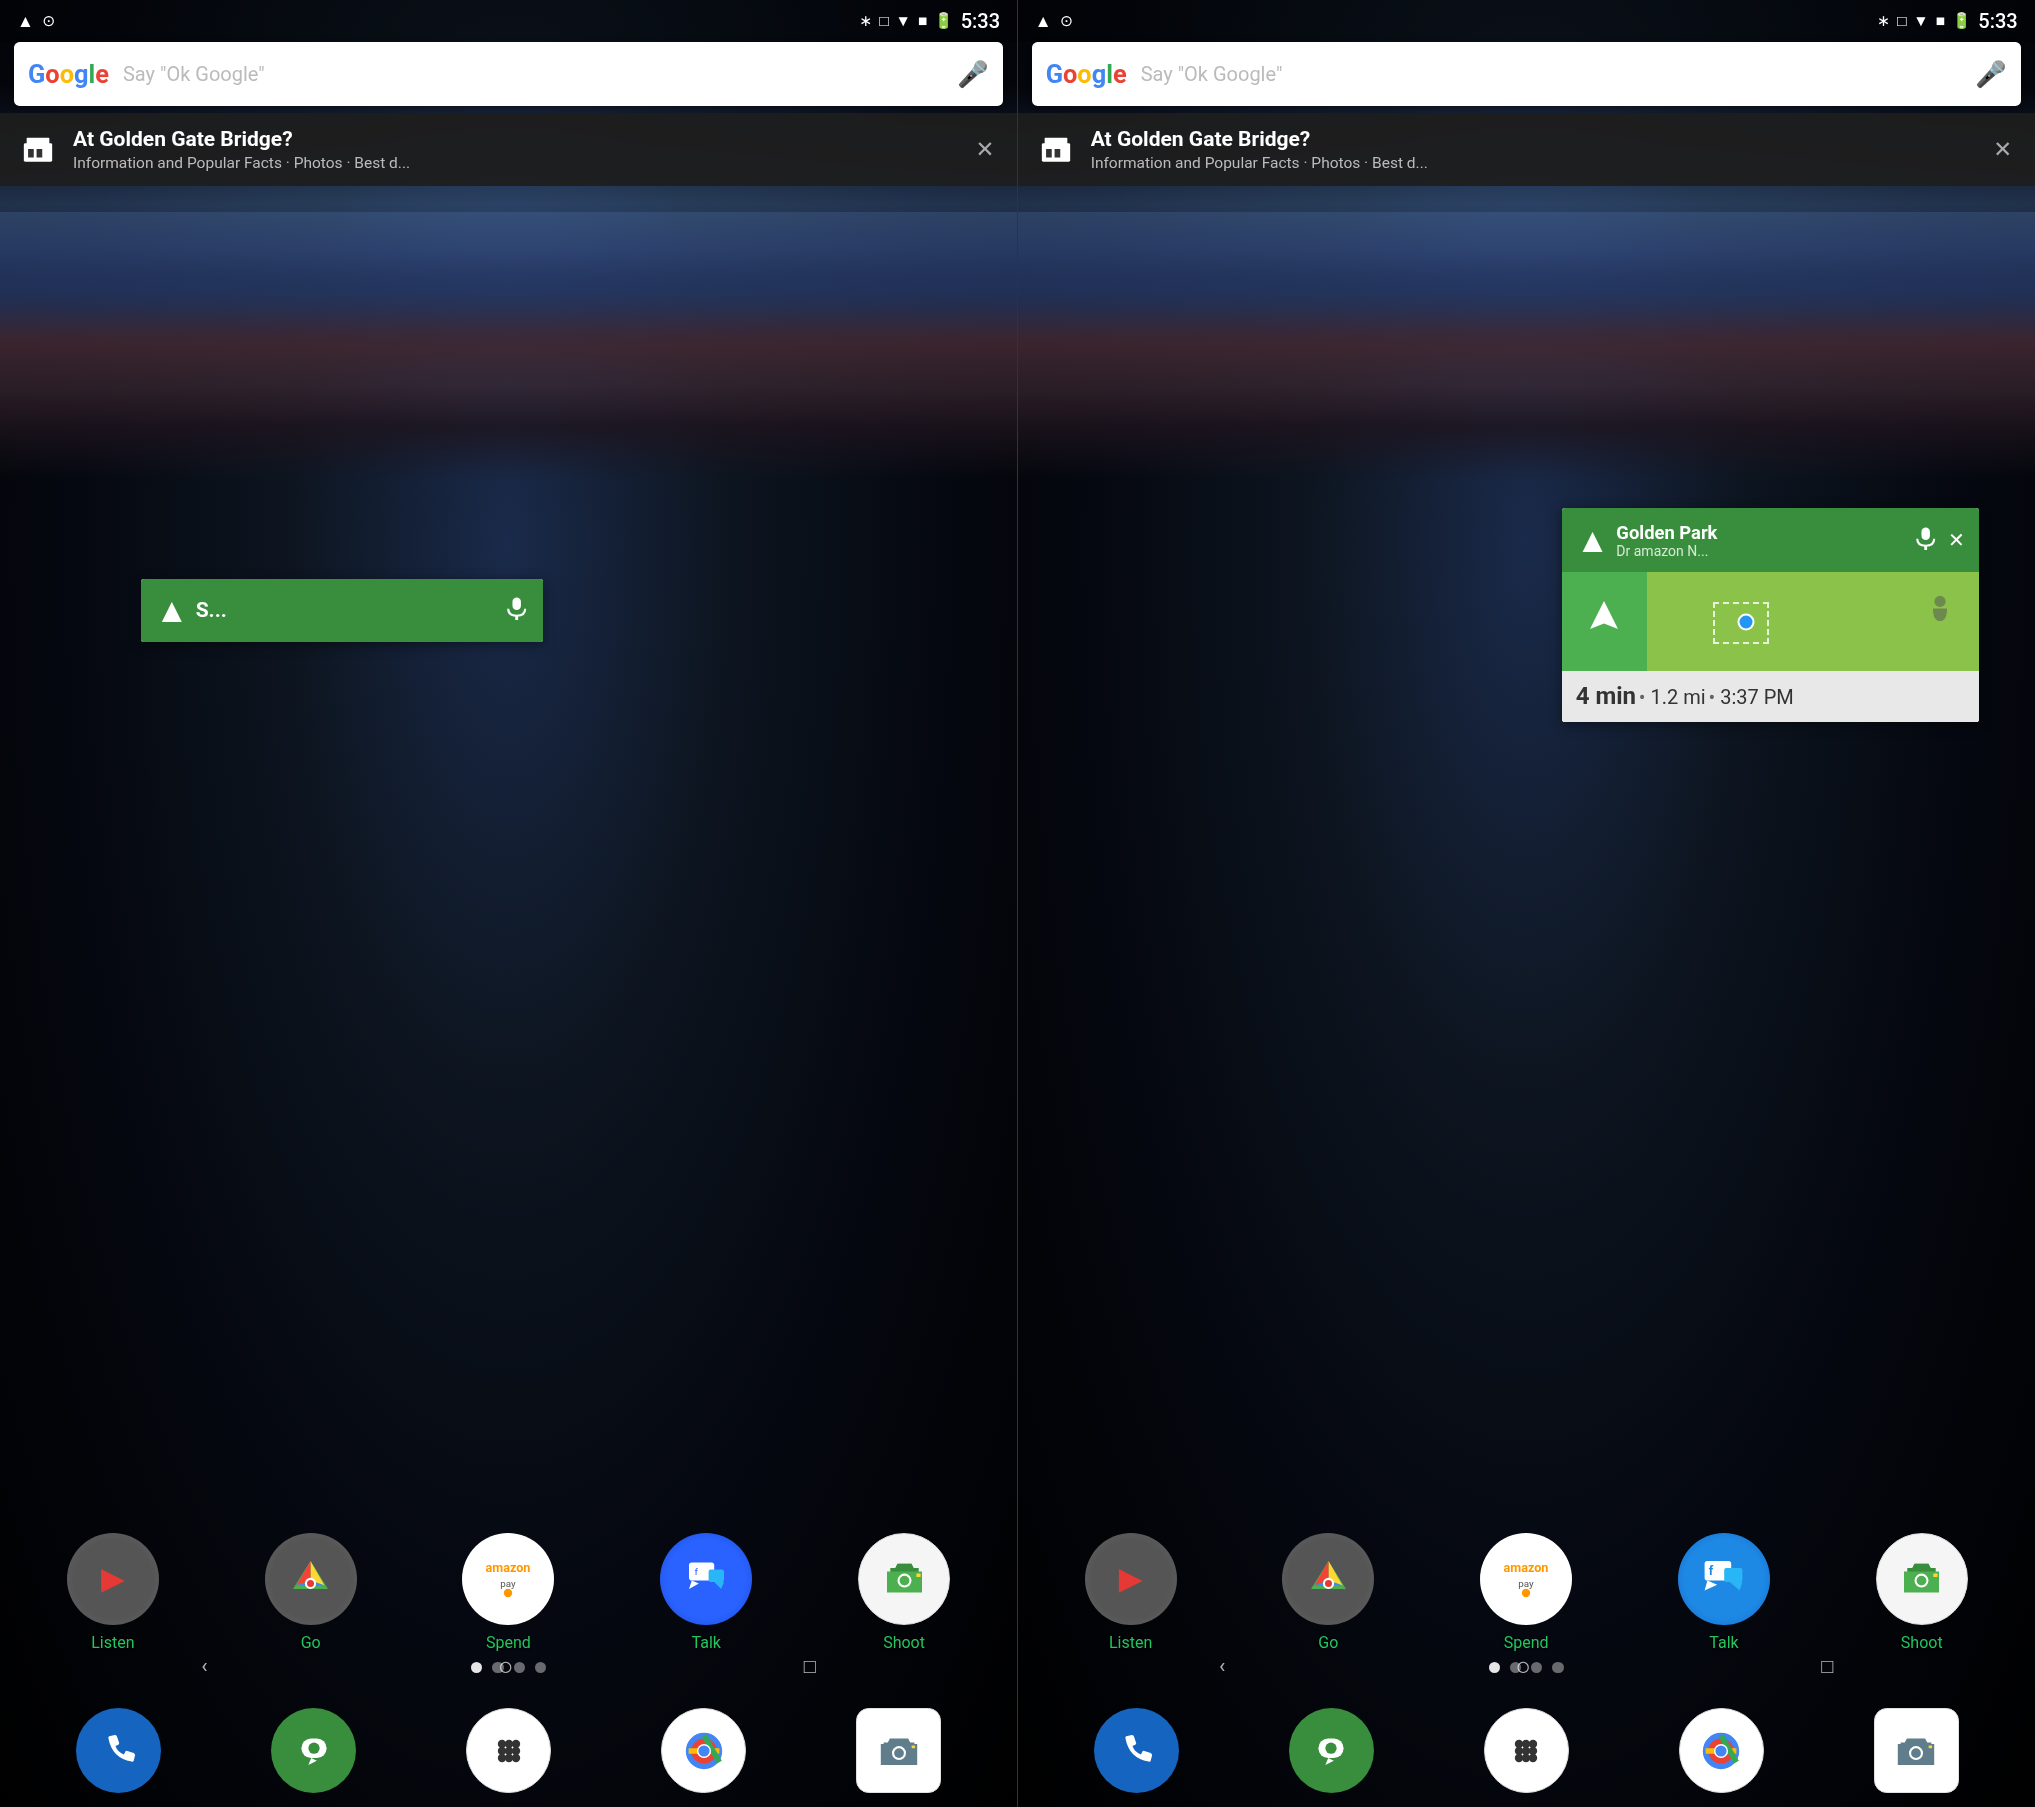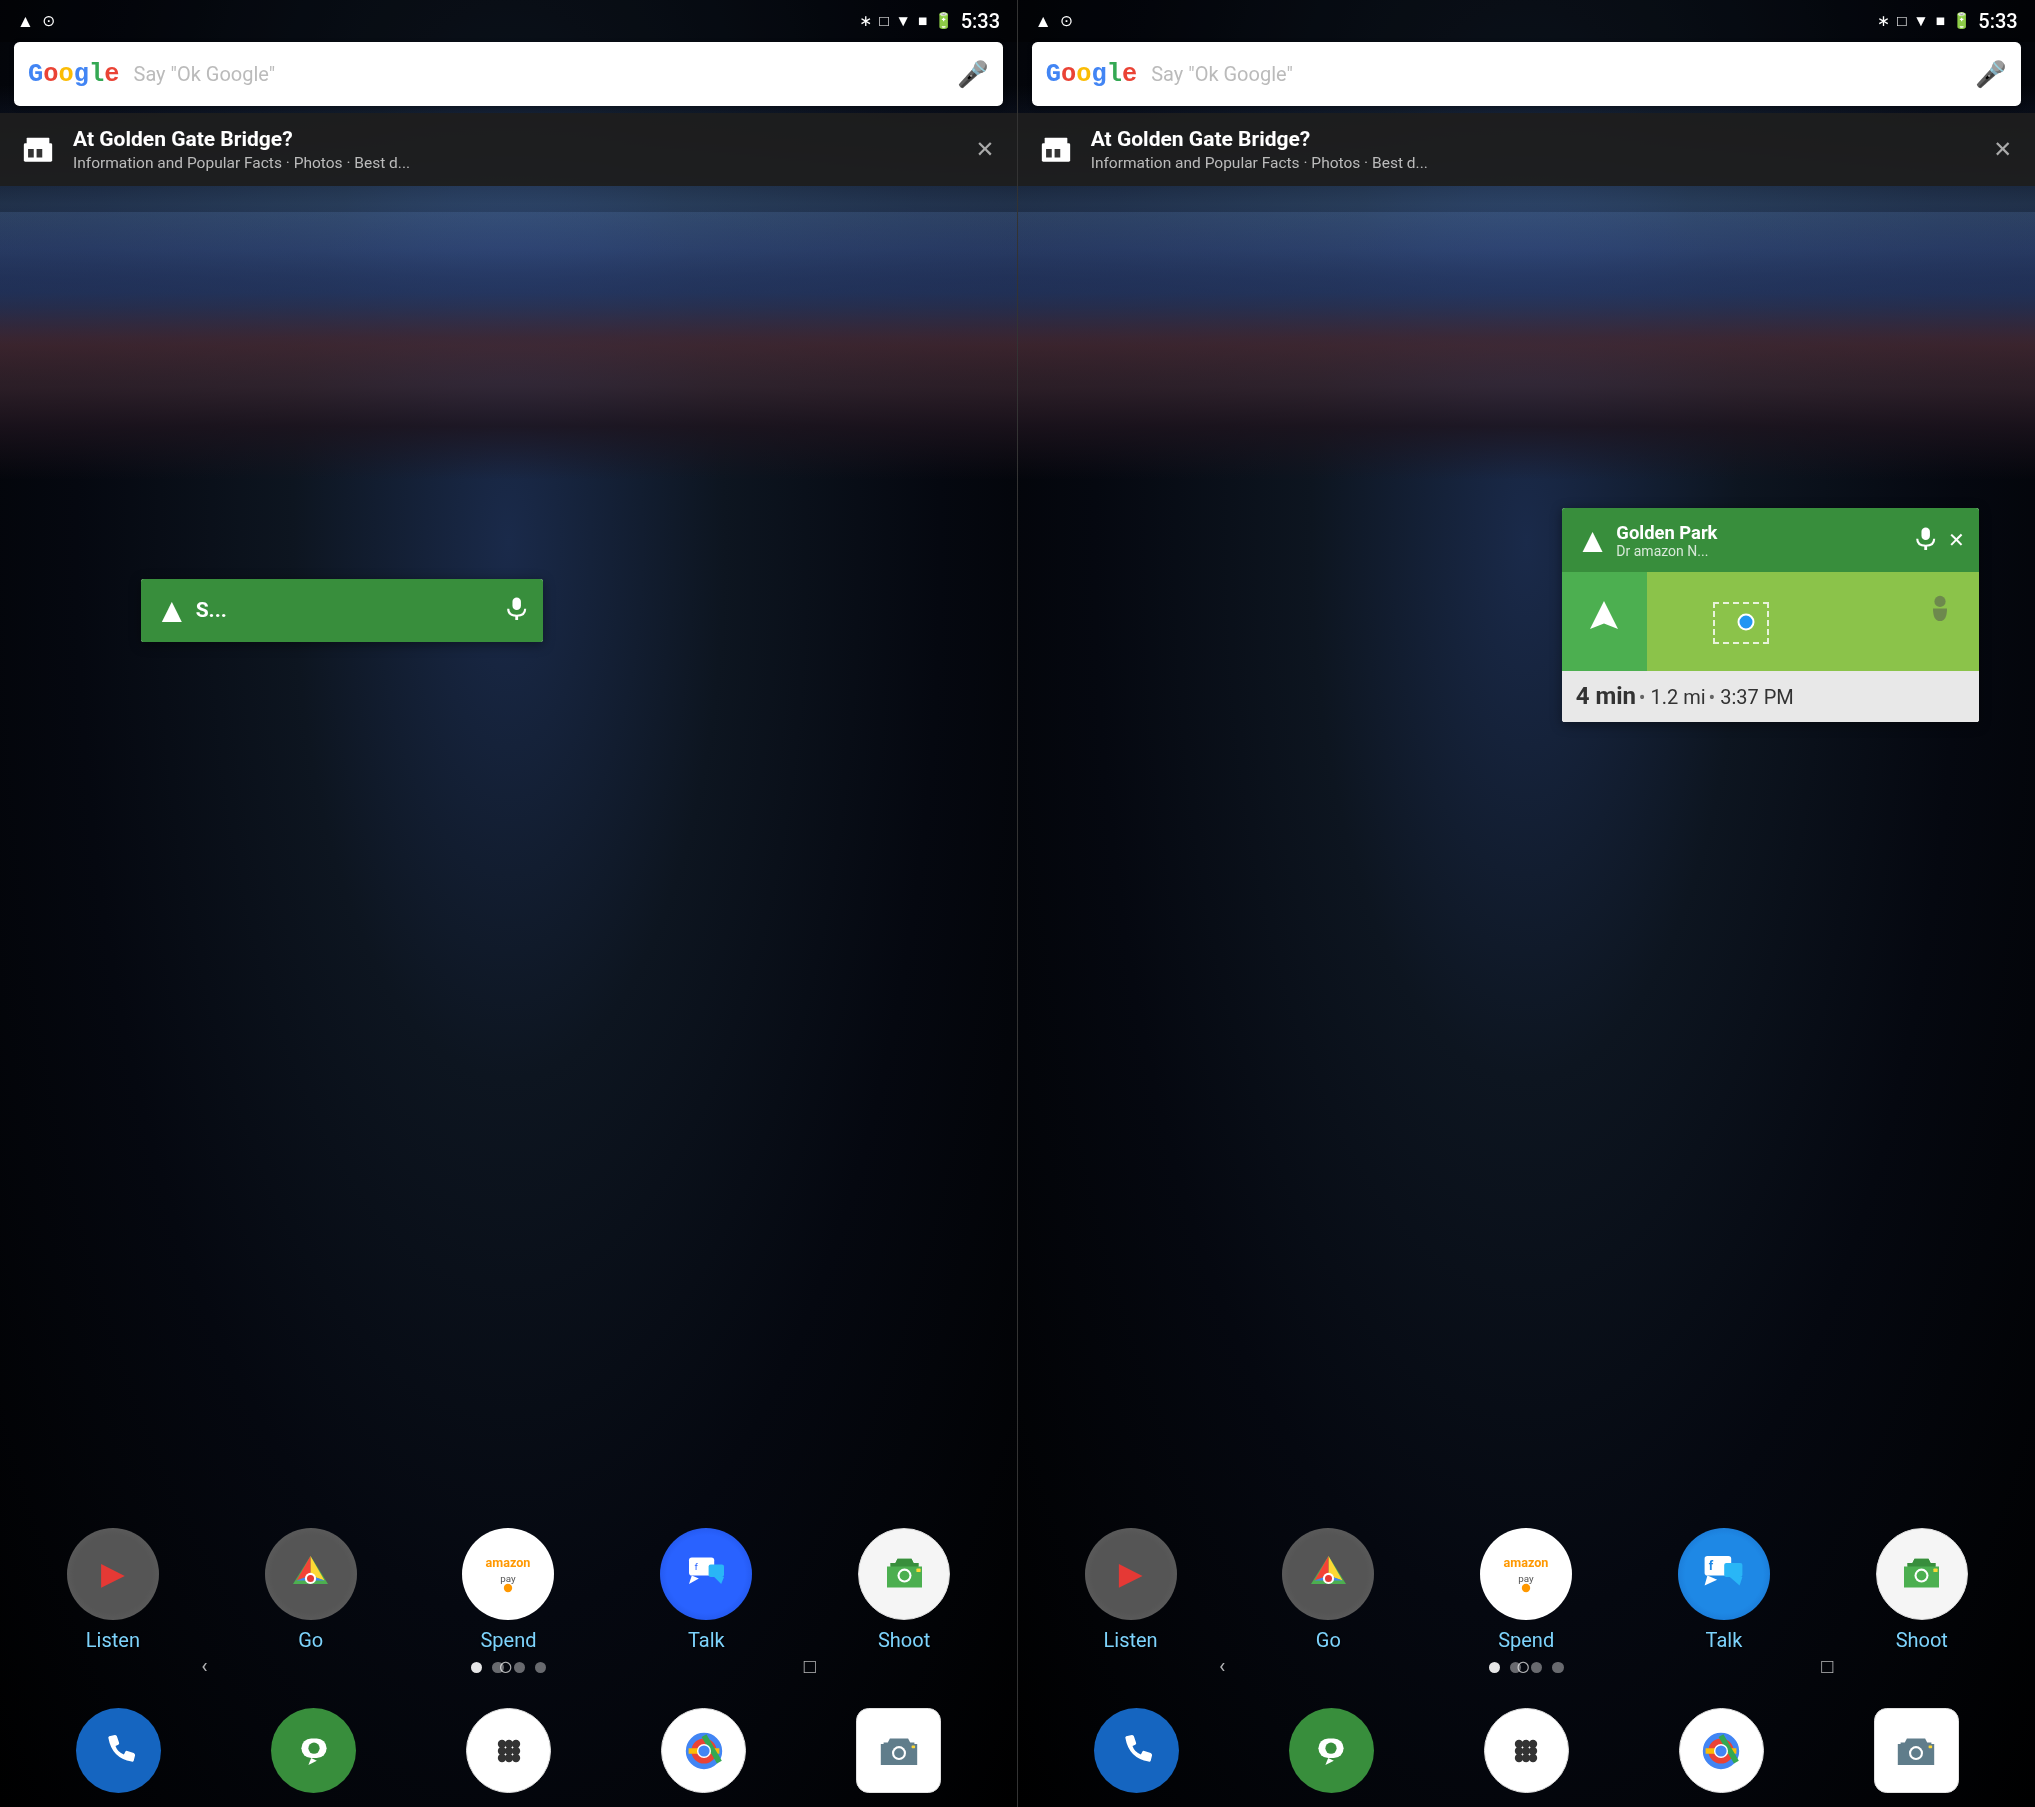--- a/index.html
+++ b/index.html
@@ -115,21 +115,20 @@
       align-items: center;
       padding: 0 14px;
       z-index: 10;
       box-shadow: 0 1.4px 5.6px rgba(0,0,0,0.3);
     }
 
     .google-logo {
       font-size: 25.4px;
       font-weight: bold;
       margin-right: 14px;
-      font-family: Liberation Mono, monospace;
     }
     .g-blue { color: #4285F4; }
     .g-red { color: #EA4335; }
     .g-yellow { color: #FBBC05; }
     .g-green { color: #34A853; }
 
     .search-text {
       flex: 1;
       color: #bbb;
       font-size: 20px;
@@ -287,22 +286,22 @@
       height: 92px;
       border-radius: 50%;
       display: flex;
       align-items: center;
       justify-content: center;
       position: relative;
       overflow: hidden;
     }
 
     .app-label {
-      color: #7dd3fc;
-      font-size: 20px;
+      color: #22c55e;
+      font-size: 16px;
       text-shadow: 0 0.7px 2.1px rgba(0,0,0,0.8);
     }
 
     
     .page-dots {
       position: absolute;
       bottom: 134px;
       left: 0; right: 0;
       display: flex;
       justify-content: center;

